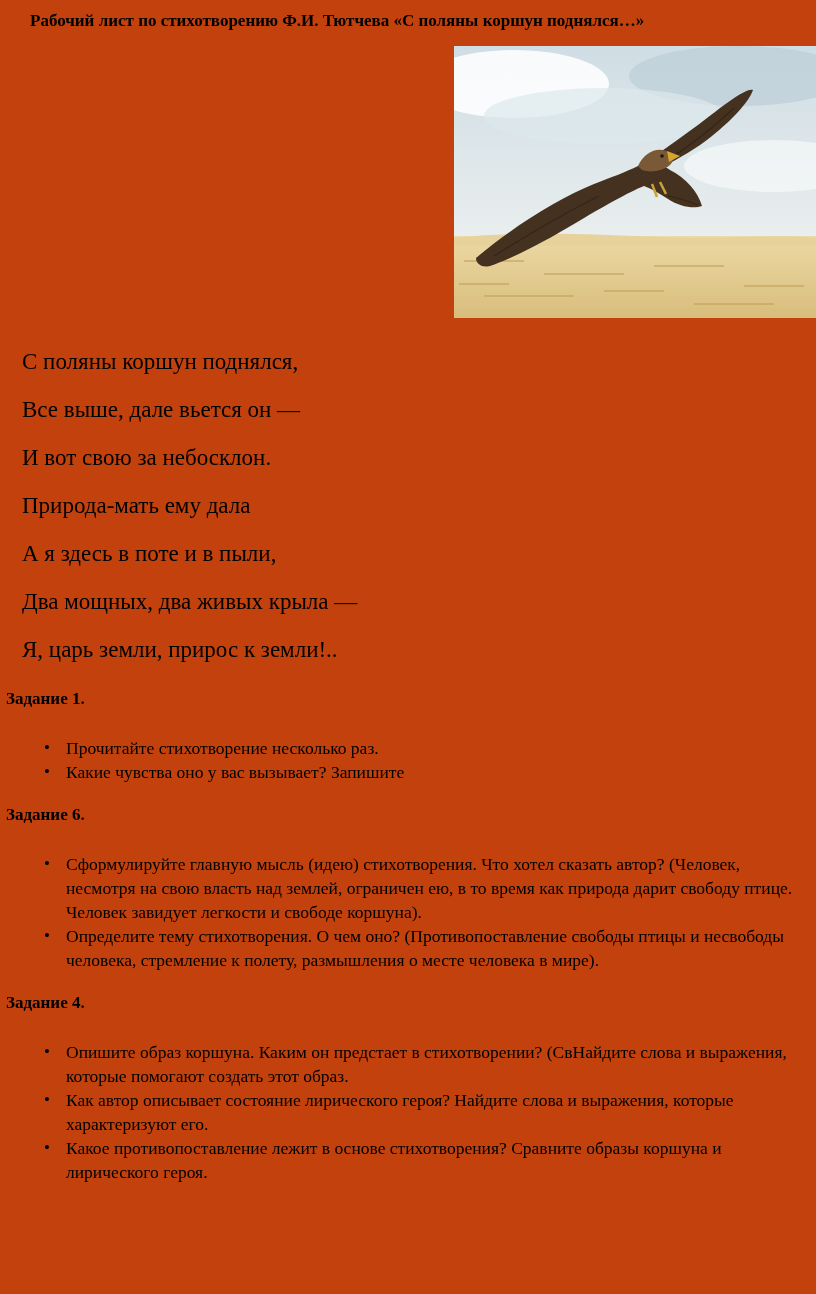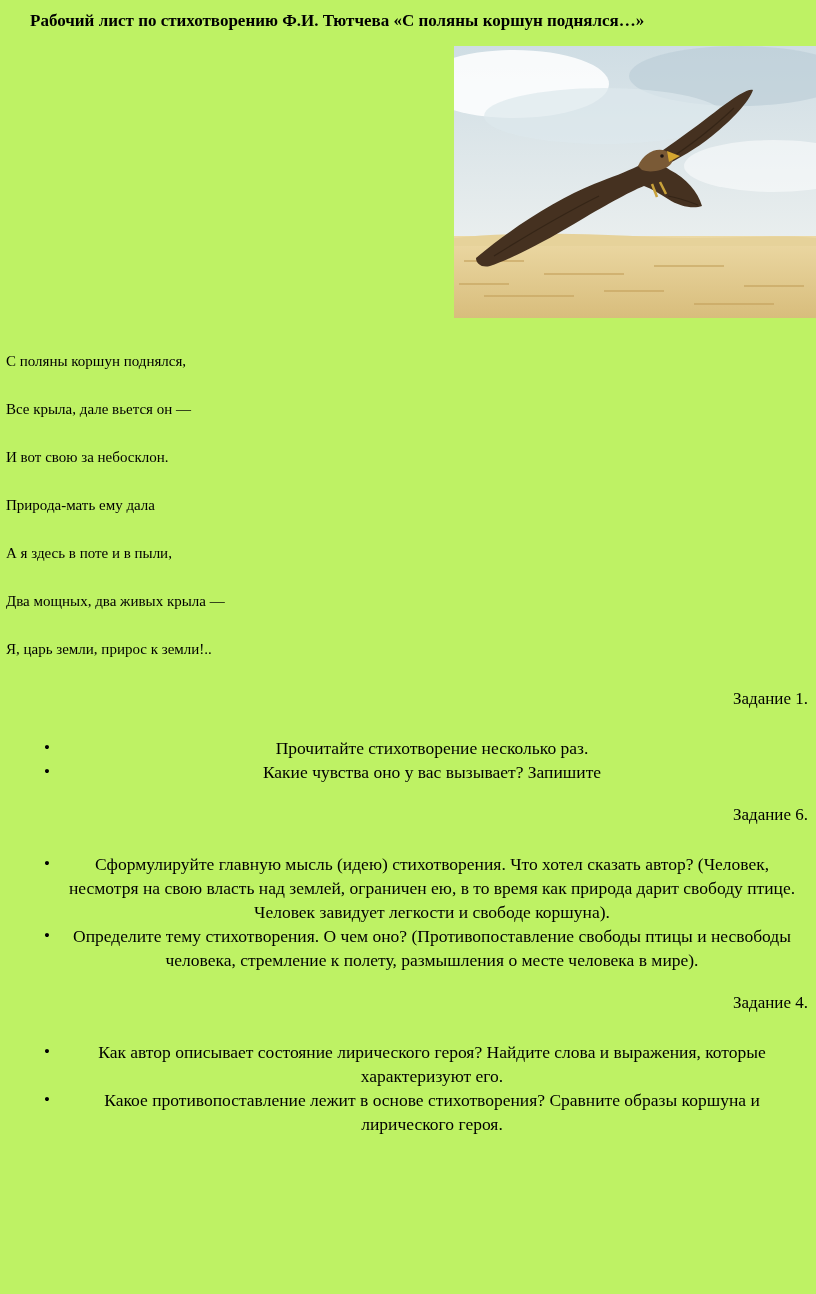--- a/index.html
+++ b/index.html
@@ -5,21 +5,21 @@
   html, body {
     margin: 0;
     padding: 0;
     background: #ffffff;
   }
   .page {
     position: relative;
     width: 816px;
     min-height: 1294px;
     box-sizing: border-box;
-    background: #bef264;
+    background: #c2410c;
     color: #000000;
     font-family: "Liberation Serif", serif;
     padding: 8px 8px 10px 6px;
     overflow: hidden;
   }
   .doc-title {
     font-size: 17px;
     font-weight: bold;
     line-height: 22px;
     margin: 2px 0 0 24px;
@@ -28,36 +28,34 @@
     position: absolute;
     top: 46px;
     right: 0;
     width: 362px;
     height: 272px;
   }
   .poem {
     margin-top: 320px;
   }
   .poem p {
-    margin: 0 0 29px 0;
-    font-size: 15px;
+    margin: 0 0 29px 16px;
+    font-size: 23px;
     line-height: 19px;
   }
   .task-heading {
     font-size: 17px;
-    font-weight: normal;
+    font-weight: bold;
     line-height: 22px;
     margin: 20px 0 26px 0;
-    text-align: right;
   }
   .task-list {
     list-style: none;
     margin: 0 0 8px 0;
     padding: 0;
-    text-align: center;
   }
   .task-list li {
     position: relative;
     padding: 0 10px 0 60px;
     font-size: 17.5px;
     line-height: 24px;
   }
   .task-list li::before {
     content: "\2022";
     position: absolute;
@@ -129,21 +127,21 @@
         <g stroke="#c9a23a" stroke-width="2.5">
           <path d="M198,138 L 203,151" fill="none"></path>
           <path d="M206,136 L 212,148" fill="none"></path>
         </g>
       </g>
     </svg>
   </div>
 
   <div class="poem">
     <p>С поляны коршун поднялся,</p>
-    <p>Все крыла, дале вьется он —</p>
+    <p>Все выше, дале вьется он —</p>
     <p>И вот свою за небосклон.</p>
     <p>Природа-мать ему дала</p>
     <p>А я здесь в поте и в пыли,</p>
     <p>Два мощных, два живых крыла —</p>
     <p>Я, царь земли, прирос к земли!..</p>
   </div>
 
   <section>
     <h2 class="task-heading">Задание 1.</h2>
     <ul class="task-list">
@@ -156,18 +154,19 @@
     <h2 class="task-heading">Задание 6.</h2>
     <ul class="task-list">
       <li>Сформулируйте главную мысль (идею) стихотворения. Что хотел сказать автор? (Человек, несмотря на свою власть над землей, ограничен ею, в то время как природа дарит свободу птице. Человек завидует легкости и свободе коршуна).</li>
       <li>Определите тему стихотворения. О чем оно? (Противопоставление свободы птицы и несвободы человека, стремление к полету, размышления о месте человека в мире).</li>
     </ul>
   </section>
 
   <section>
     <h2 class="task-heading">Задание 4.</h2>
     <ul class="task-list">
+      <li>Опишите образ коршуна. Каким он предстает в стихотворении? (СвНайдите слова и выражения, которые помогают создать этот образ.</li>
       <li>Как автор описывает состояние лирического героя? Найдите слова и выражения, которые характеризуют его.</li>
       <li>Какое противопоставление лежит в основе стихотворения? Сравните образы коршуна и лирического героя.</li>
     </ul>
   </section>
 
 </div>
 
 </body></html>

